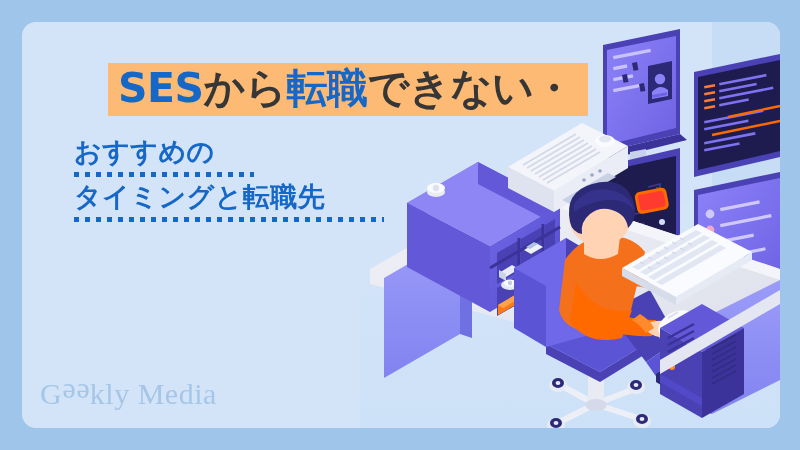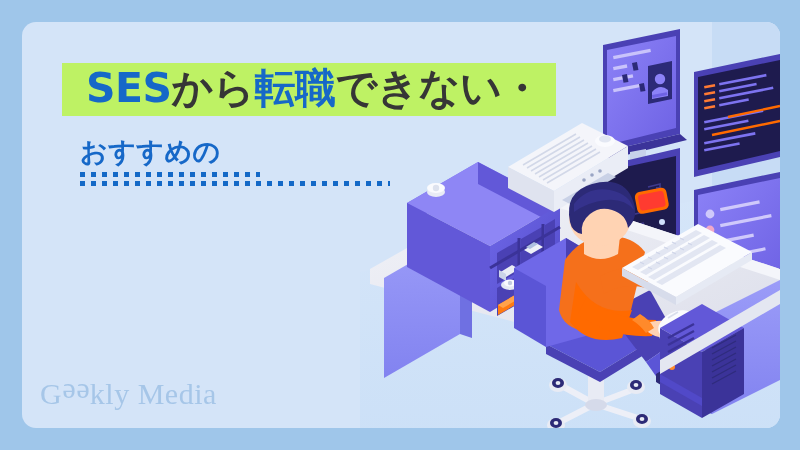--- a/index.html
+++ b/index.html
@@ -32,38 +32,39 @@
   }
 
   
   #textcol {
     position:absolute;
     left:40px; top:41px;
     width:420px;
   }
   .hl-box {
     display:inline-block;
-    background:#bef264;
-    padding:5px 14px 7px 24px;
+    background:#fdba74;
+    padding:5px 14px 7px 10px;
     white-space:nowrap;
     line-height:1.0;
+    margin-left:46px;
   }
   .hl-line { margin-bottom:9px; }
   .hl-text {
     font-size:41px;
     font-weight:bold;
     color:#363636;
     letter-spacing:-0.5px;
     font-family:"DejaVu Sans","Liberation Sans",sans-serif;
   }
   .hl-accent { color:#1668C8; }
 
   #sub {
     margin-top:20px;
-    margin-left:18px;
+    margin-left:12px;
   }
   .sub-line { margin-bottom:4px; }
   .sub-text {
     display:inline-block;
     font-size:27px;
     font-weight:bold;
     color:#1668C8;
     letter-spacing:0.5px;
     line-height:1.18;
     font-family:"DejaVu Sans","Liberation Sans",sans-serif;
@@ -402,20 +403,21 @@
         </span>
       </div>
 
 
       <div id="sub">
         <div class="sub-line">
           <span class="sub-text">おすすめの</span>
           <div class="dotline" id="dot1"></div>
         </div>
         <div class="sub-line">
+          <span class="sub-text">タイミングと転職先</span>
           <div class="dotline" id="dot2"></div>
         </div>
       </div>
     </div>
 
     <div id="logo">
       <span>G</span><span class="mid">ee</span><span>kly Media</span>
     </div>
 
   </div>

